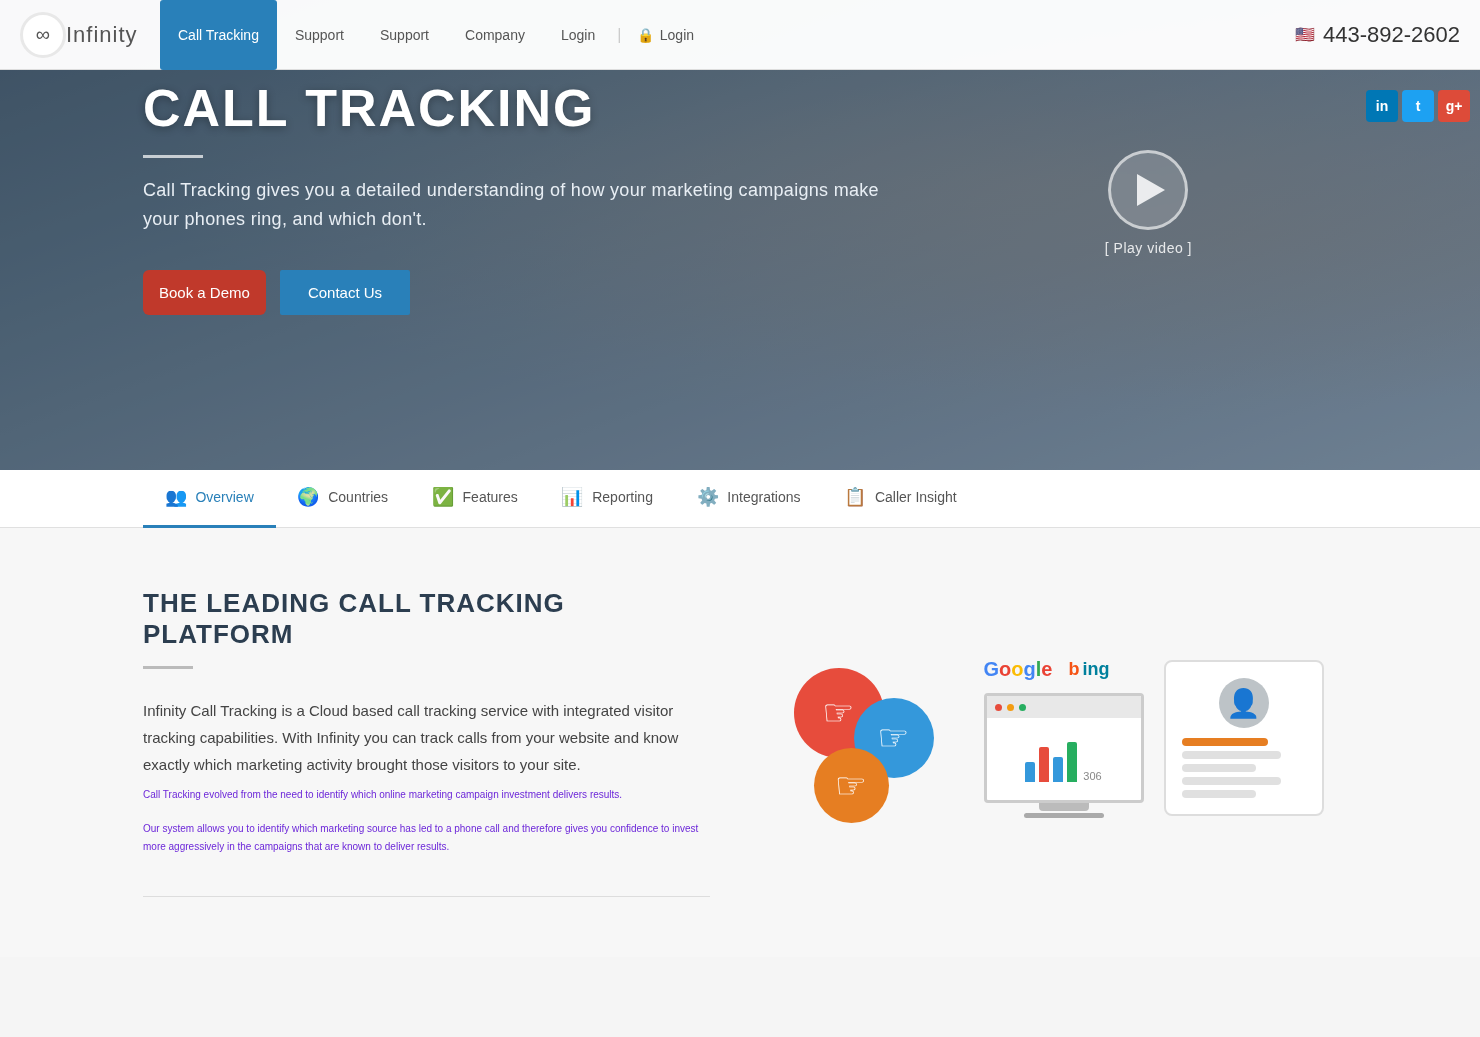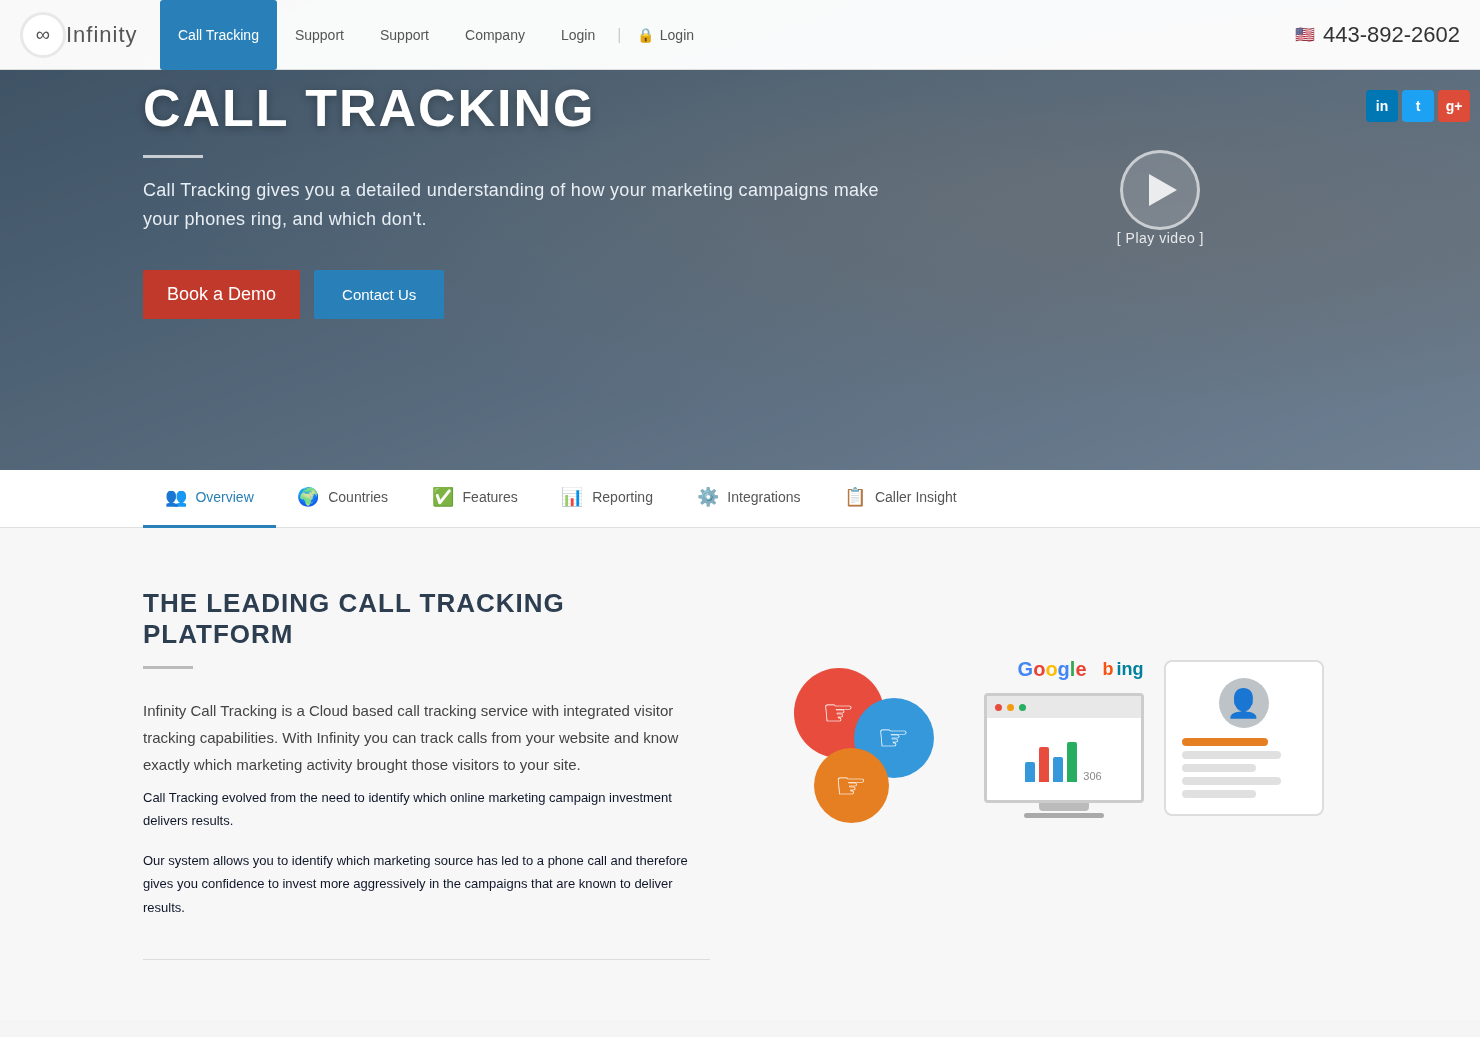--- a/index.html
+++ b/index.html
@@ -80,33 +80,33 @@
     }
     .hero-subtitle {
       font-size: 18px; color: #e8eef4; max-width: 760px; line-height: 1.6;
       font-weight: 300; letter-spacing: 0.3px;
     }
     .hero-buttons {
       display: flex; gap: 14px; margin-top: 36px;
     }
     .btn-demo {
       background: #c0392b; color: #fff; border: none;
-      padding: 14px 24px; font-size: 18px; cursor: pointer; border-radius: 1px;
+      padding: 14px 16px; font-size: 15px; cursor: pointer; border-radius: 6px;
       font-weight: 500;
     }
     .btn-contact {
       background: #2980b9; color: #fff; border: none;
       padding: 14px 28px; font-size: 15px; cursor: pointer; border-radius: 2px;
       font-weight: 500;
     }
 
     
     .video-wrap {
-      position: absolute; right: 276px; top: 150px; z-index: 3;
-      display: flex; flex-direction: column; align-items: center; 
+      position: absolute; right: 288px; top: 150px; z-index: 3;
+      display: flex; flex-direction: column; align-items: center; gap: 10px;
       cursor: pointer;
     }
     .video-circle {
       width: 80px; height: 80px; border-radius: 50%;
       border: 3px solid rgba(255,255,255,0.6);
       display: flex; align-items: center; justify-content: center;
       background: rgba(255,255,255,0.15);
       backdrop-filter: blur(3px);
     }
     .play-triangle {
@@ -161,21 +161,21 @@
       width: 50px; height: 3px; background: #bbb; margin: 16px 0 28px 0;
     }
     .main-layout {
       display: flex; gap: 60px; align-items: flex-start;
     }
     .main-text { flex: 1; max-width: 640px; }
     .main-lead {
       font-size: 15px; color: #444; line-height: 1.8; margin-bottom: 8px;
     }
     .main-para {
-      font-size: 13px; color: #0f172a; line-height: 1.8; margin-bottom: 16px;
+      font-size: 10px; color: #6d28d9; line-height: 1.8; margin-bottom: 16px;
     }
     .main-divider {
       width: 100%; height: 1px; background: #ddd; margin-top: 40px;
     }
 
     
     .illustration-area {
       flex: 1; display: flex; align-items: center; justify-content: center;
       gap: 20px; min-height: 300px; position: relative;
     }
@@ -188,21 +188,21 @@
       border-radius: 50%;
       display: flex; align-items: center; justify-content: center;
       font-size: 36px;
     }
     .fp1 { width: 90px; height: 90px; background: #e74c3c; color: #fff; top: 30px; left: 10px; }
     .fp2 { width: 80px; height: 80px; background: #3498db; color: #fff; top: 60px; left: 70px; }
     .fp3 { width: 75px; height: 75px; background: #e67e22; color: #fff; top: 110px; left: 30px; }
 
     
     .desktop-group {
-      display: flex; flex-direction: column; align-items: flex-end;
+      display: flex; flex-direction: column; align-items: flex-start;
     }
     .search-logos {
       display: flex; gap: 16px; margin-bottom: 12px; align-items: center;
     }
     .google-text {
       font-size: 20px; font-weight: 700;
     }
     .g-blue { color: #4285f4; }
     .g-red { color: #ea4335; }
     .g-yellow { color: #fbbc05; }

